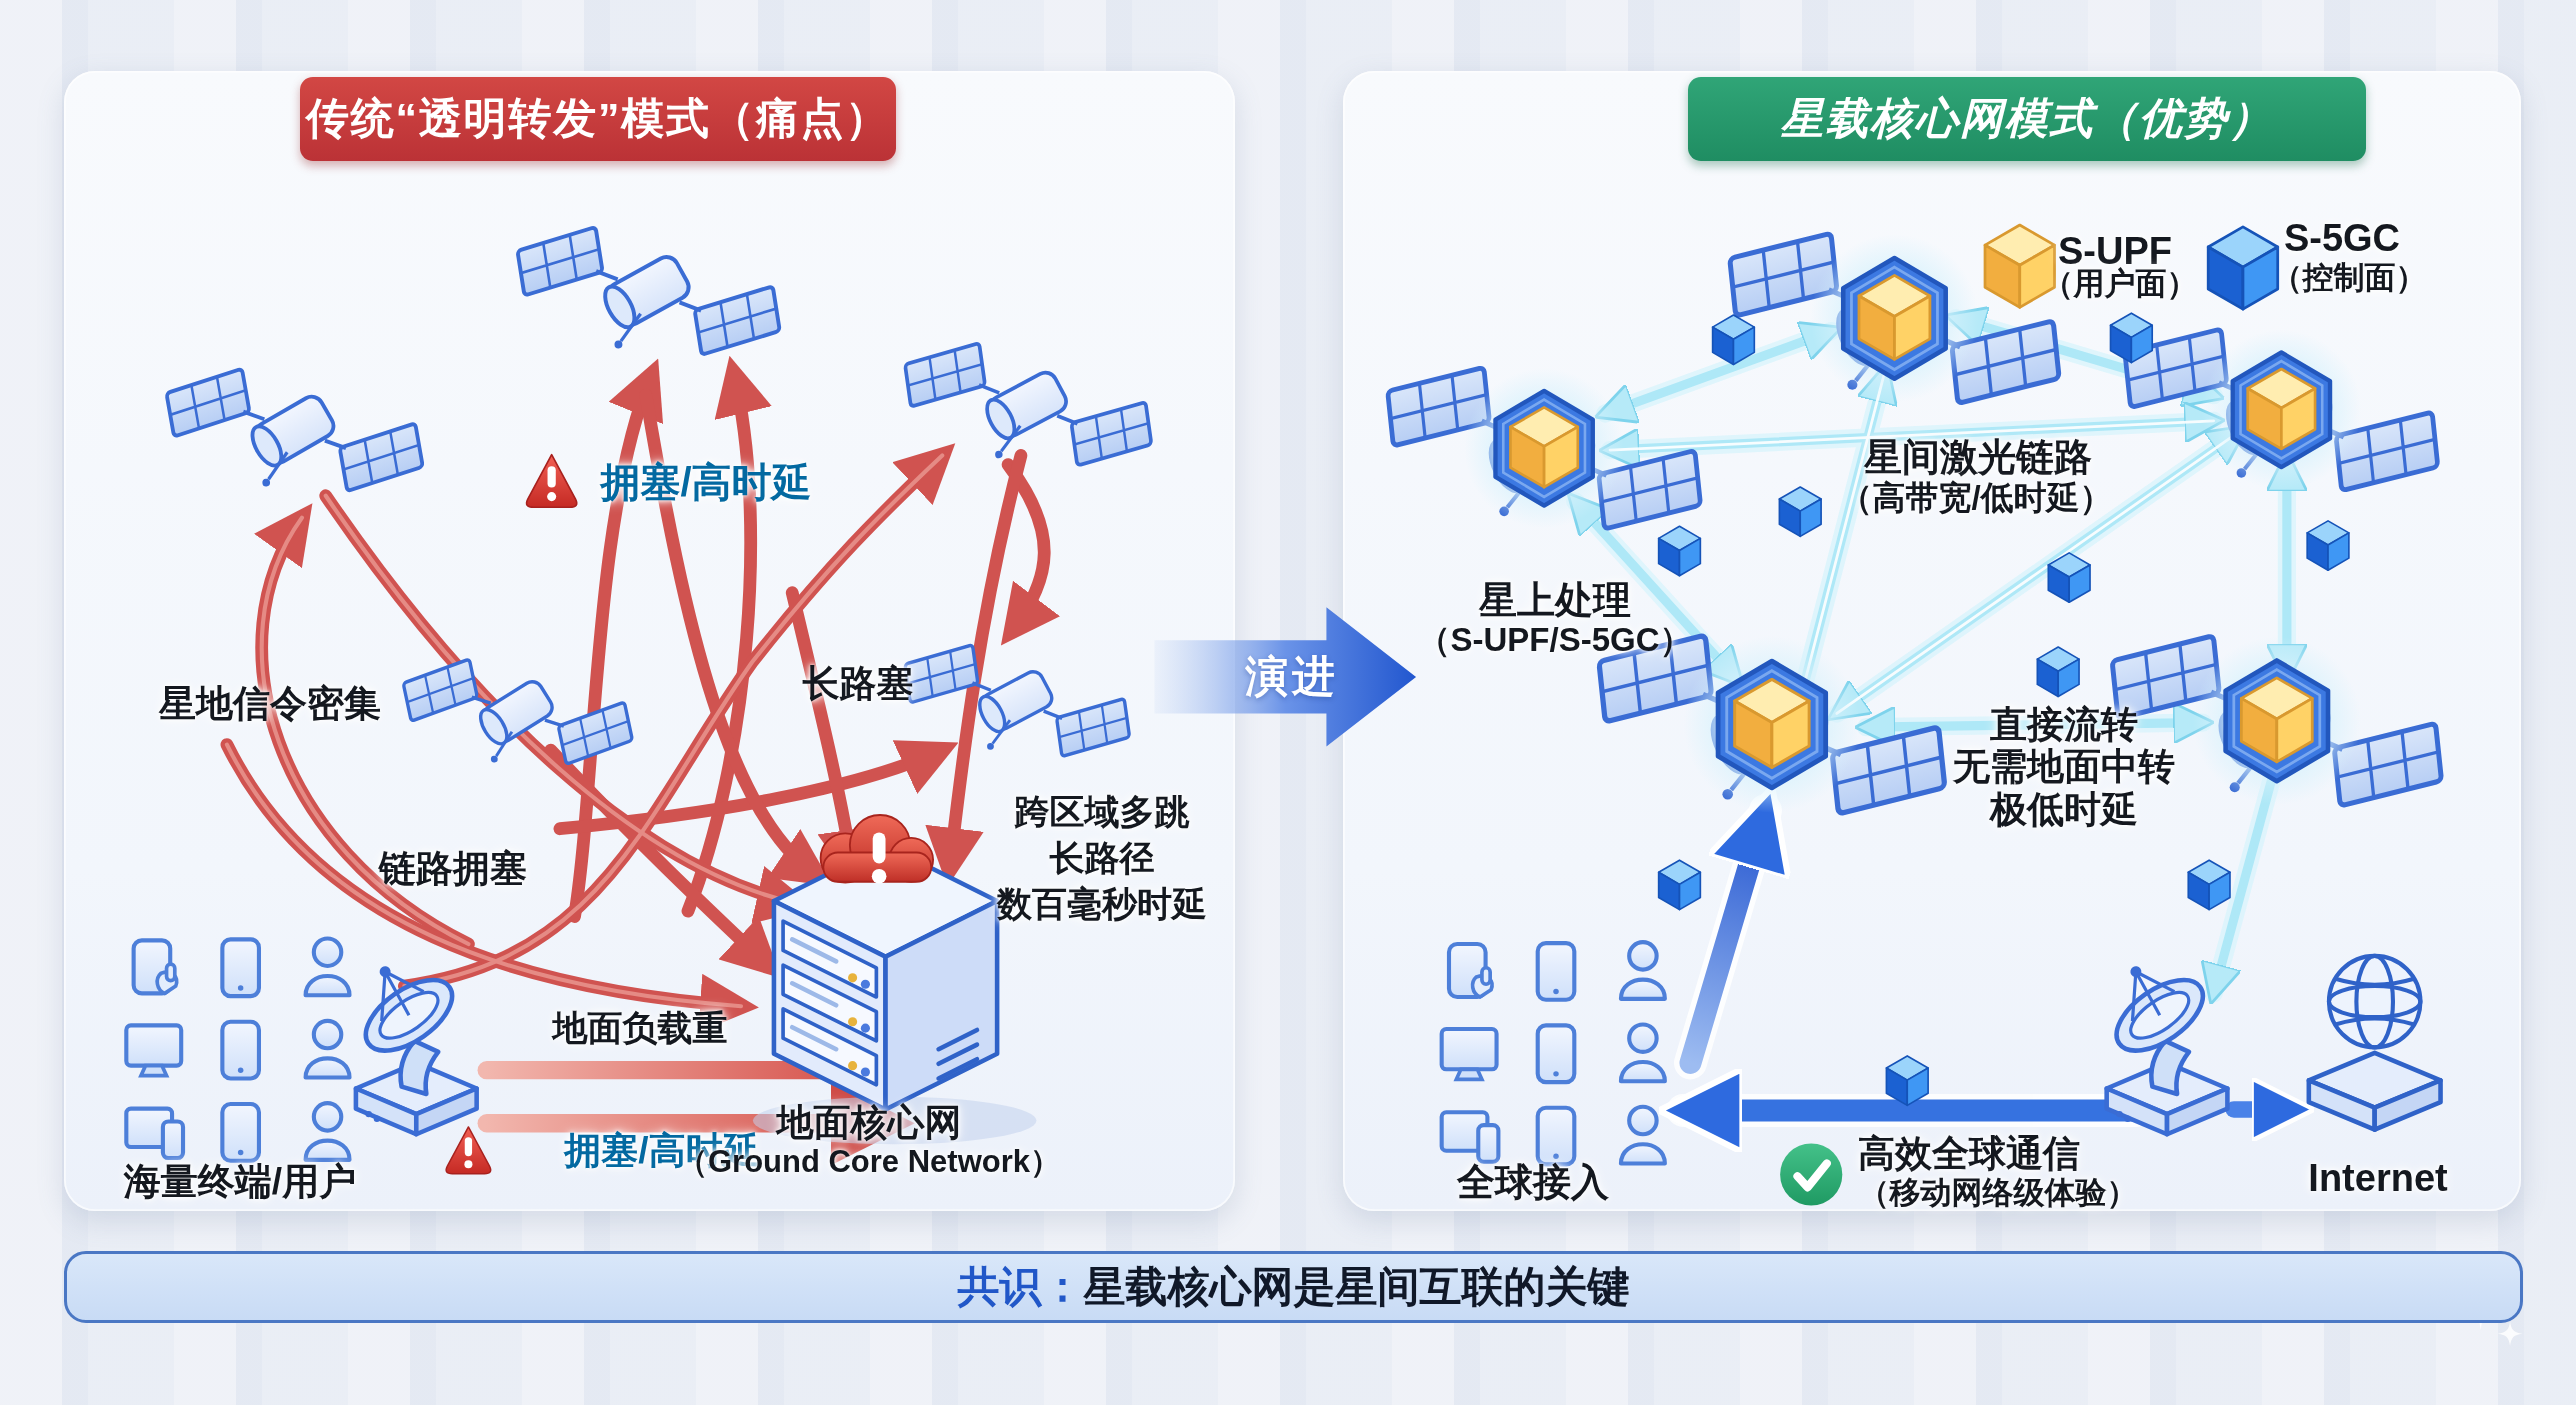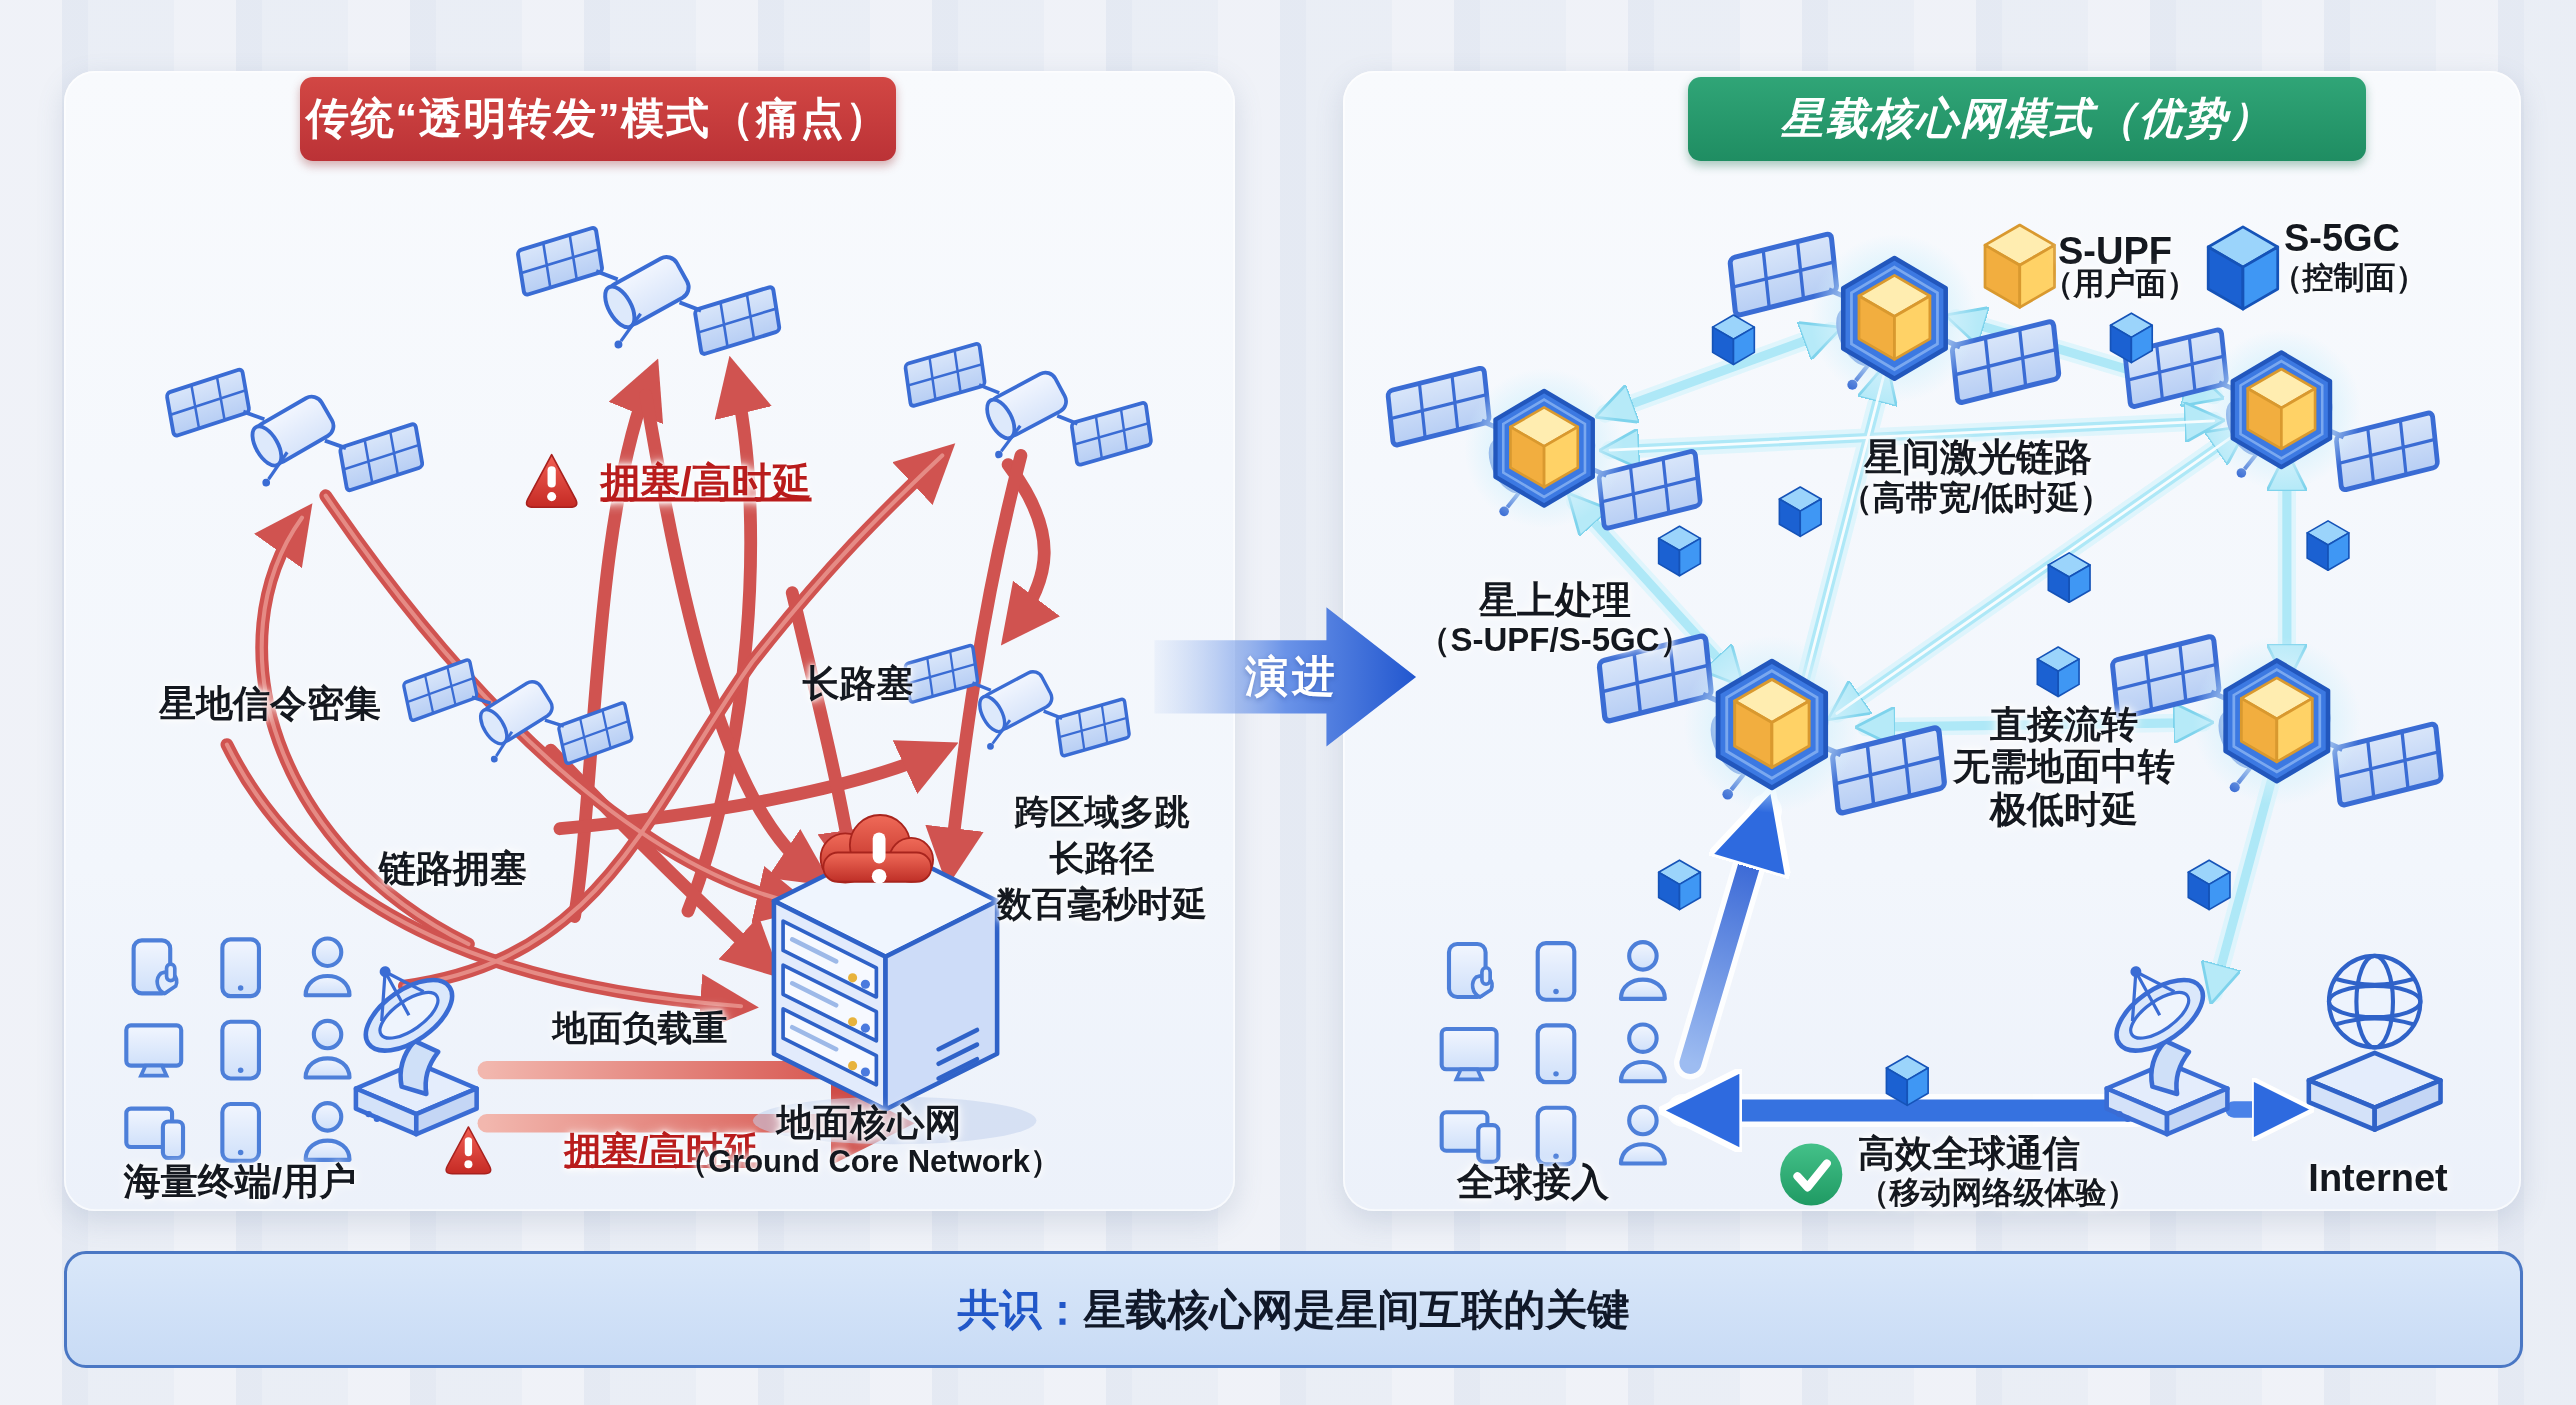--- a/index.html
+++ b/index.html
@@ -14,24 +14,24 @@
   .panel.right{left:1343px;top:71px;width:1178px;height:1140px;}
   .banner{position:absolute;top:77px;height:84px;border-radius:12.8px;display:flex;align-items:center;justify-content:center;
           color:#fff;font-size:43px;font-weight:700;letter-spacing:1.8px;z-index:6;}
   .banner.red{left:300px;width:596px;background:linear-gradient(180deg,#d24744 0%,#bb3236 100%);
           box-shadow:0 4.6px 9.1px rgba(150,40,40,.35);}
   .banner.green{left:1688px;width:678px;background:linear-gradient(180deg,#30a577 0%,#1f8d62 100%);
           box-shadow:0 4.6px 9.1px rgba(25,110,75,.35);font-style:italic;}
   .gfx{position:absolute;left:0;top:0;z-index:3;}
   .lbl{position:absolute;transform:translate(-50%,-50%);white-space:nowrap;font-weight:700;color:#14181f;
        text-shadow:0 0 7.3px #fff,0 0 12.8px #fff,0 0 3.7px #fff;z-index:5;}
-  .lbl.red{color:#b91c1c;text-decoration:underline;}
+  .lbl.red{color:#0369a1;}
   .lbl.sub{font-weight:600;}
   .lbl.evo{color:#fff;text-shadow:0 1.8px 5.5px rgba(20,50,130,.35);letter-spacing:3.7px;}
-  .footer{position:absolute;left:64px;top:1251px;width:2459px;height:117px;border-radius:22px;
+  .footer{position:absolute;left:64px;top:1251px;width:2459px;height:72px;border-radius:22px;
           background:linear-gradient(180deg,#d9e7f9 0%,#c8dbf5 100%);
           border:3.7px solid #4a77c4;box-sizing:border-box;display:flex;align-items:center;justify-content:center;
           font-size:42px;font-weight:700;z-index:6;}
   .footer .pfx{color:#2157c8;}
   .footer .txt{color:#101828;}
 </style>
 </head>
 <body>
 
 <div class="stage">

